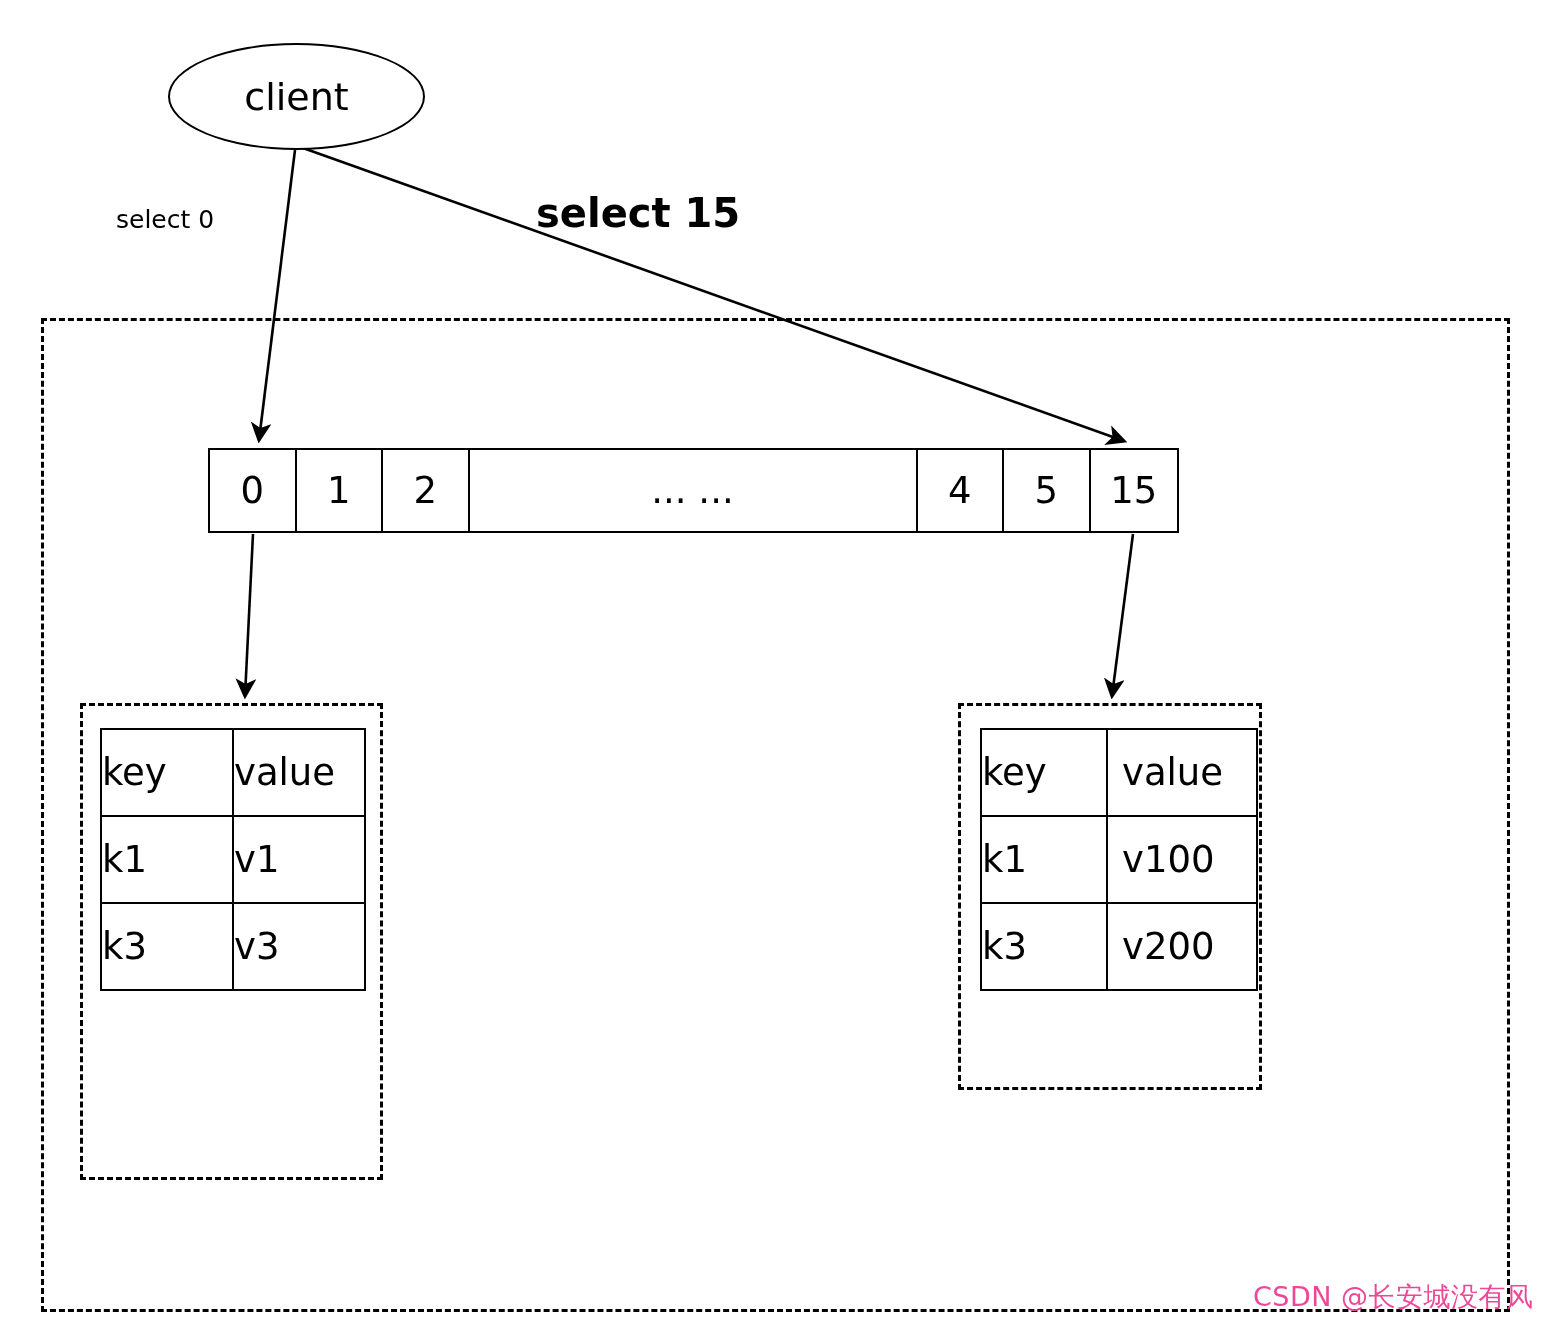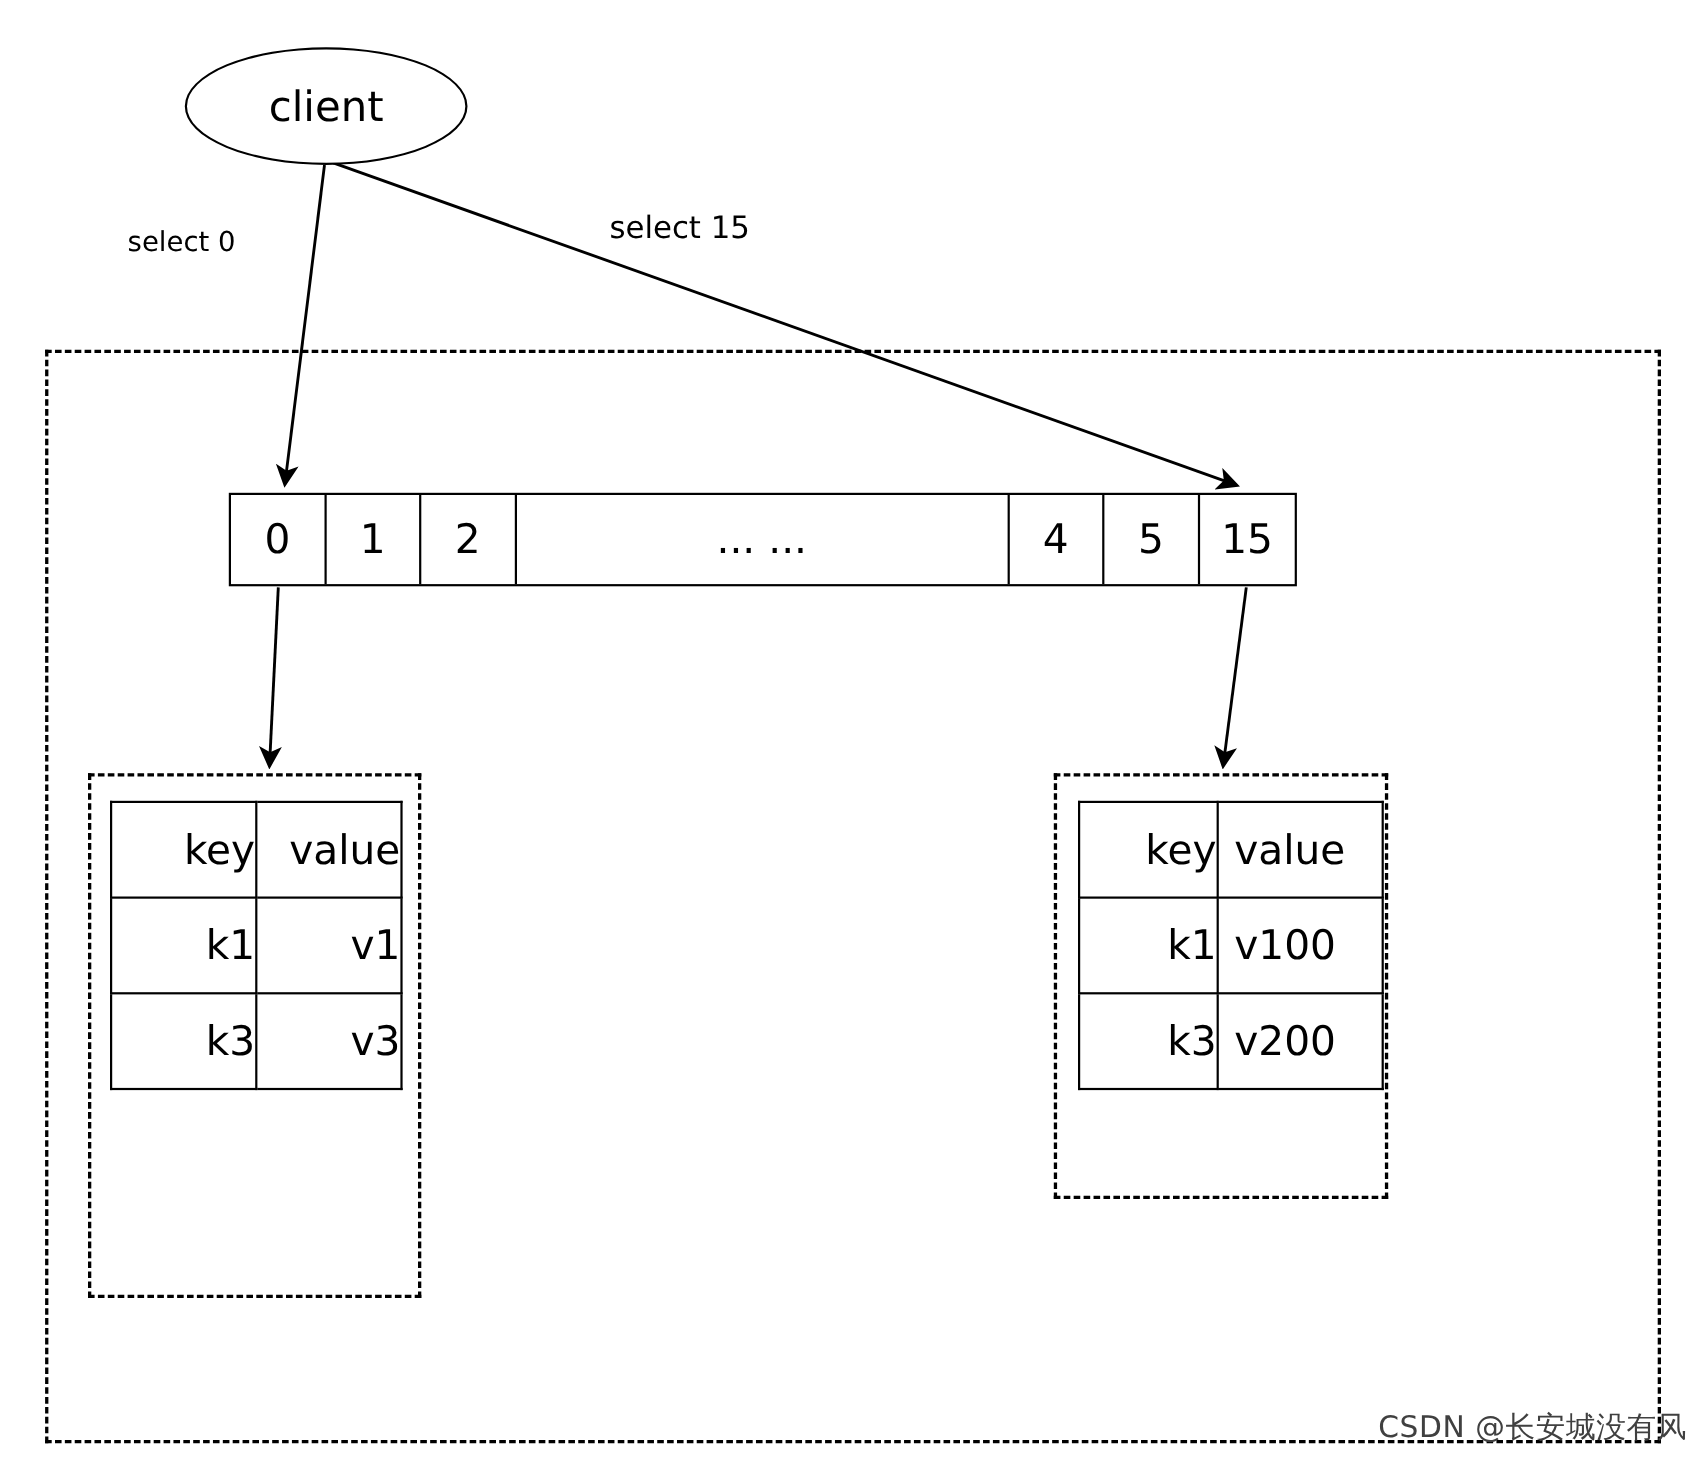--- a/index.html
+++ b/index.html
@@ -61,23 +61,24 @@
     line-height: 1;
   }
 
   
   #label-select-0 {
     left: 116px;
     top: 205px;
     font-size: 25px;
   }
   #label-select-15 {
-    left: 554px;
+    left: 536px;
     top: 190px;
-    font-size: 28px;
+    font-size: 40px;
+    font-weight: bold;
   }
 
   
   #db-index-bar {
     position: absolute;
     left: 208px;
     top: 448px;
     height: 85px;
     display: flex;
     border: 2.5px solid #000;
@@ -111,38 +112,38 @@
   .kv-table {
     position: absolute;
     border-collapse: collapse;
     background: #fff;
   }
   .kv-table td {
     border: 2.5px solid #000;
     font-size: 37px;
     height: 85px;
     padding: 0;
-    text-align: right;
+    text-align: left;
     vertical-align: middle;
   }
   #db0-table  { left: 100px; top: 728px; }
   #db0-table td.kcol { width: 130px; }
   #db0-table td.vcol { width: 130px; }
 
   #db15-table { left: 980px; top: 728px; }
   #db15-table td.kcol { width: 124px; }
   #db15-table td.vcol { width: 134px; text-align: left; padding-left: 14px; }
 
   
   #watermark {
     position: absolute;
     left: 1253px;
     top: 1279px;
     font-size: 27px;
-    color: #404040;
+    color: #ec4899;
     letter-spacing: 0.5px;
     user-select: none;
   }
 </style>
 </head>
 <body>
 
 <div id="canvas">
 
   <div id="outer-box"></div>

